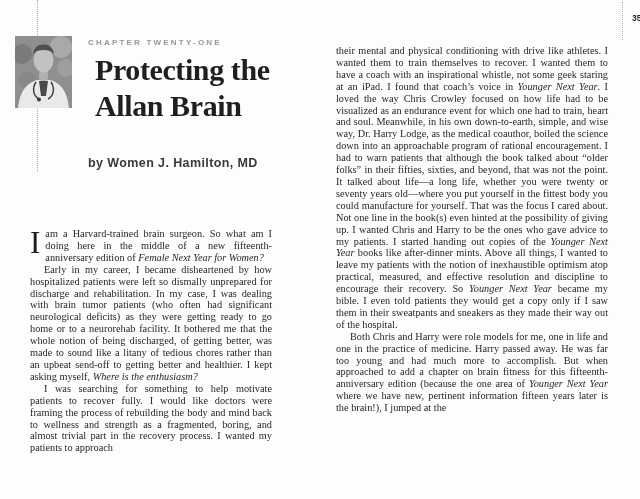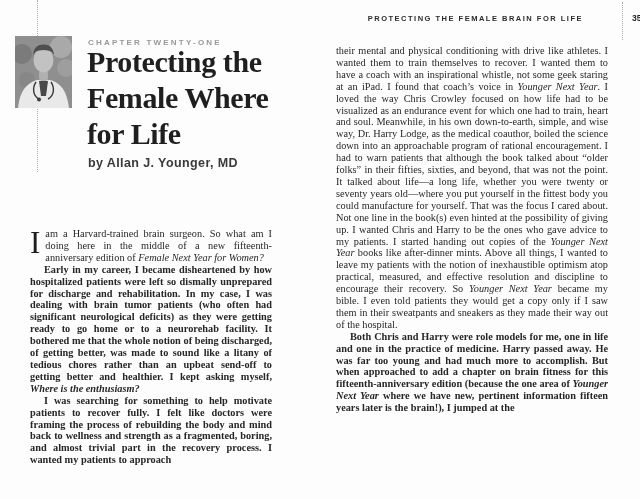--- a/index.html
+++ b/index.html
@@ -16,42 +16,42 @@
                border-left:1px dotted #ababab;}
 
   
   .photo{position:absolute;left:15px;top:36px;width:57px;height:72px;margin:0;
          overflow:hidden;}
   .photo svg{display:block;width:100%;height:100%;}
 
   .chapter-label{position:absolute;left:88px;top:38px;
                  font-family:"Liberation Sans", sans-serif;font-size:8px;font-weight:700;
                  letter-spacing:2.2px;color:#989898;text-align:center;}
-  .title{position:absolute;left:87px;top:44px;margin:0;
+  .title{position:absolute;left:87px;top:44px;margin:8px;
          font-family:"Liberation Serif", serif;font-weight:700;
          font-size:30px;line-height:36px;letter-spacing:-0.4px;color:#1f1f1f;}
   .title span{display:block;}
   .byline{position:absolute;left:88px;top:156px;
           font-family:"Liberation Sans", sans-serif;font-size:12.5px;font-weight:700;
           letter-spacing:0.4px;color:#3a3a3a;}
 
   
   .running-header{position:absolute;left:32px;top:0;width:288px;height:42px;
                   font-family:"Liberation Sans", sans-serif;}
   .rh-title{position:absolute;right:57px;top:14px;font-size:7.5px;font-weight:700;
             letter-spacing:1.5px;color:#2b2b2b;white-space:nowrap;}
   .folio{position:absolute;left:280px;top:13px;font-size:8.5px;font-weight:700;color:#1f1f1f;}
 
   
   .body-col{position:absolute;text-align:justify;
             font-size:10.3px;line-height:11.9px;color:#262626;}
   .body-col.left-body{left:30px;top:228px;width:242px;}
   .body-col.right-body{left:16px;top:45px;width:272px;}
   .para{margin:0;}
-  .para.indent{text-indent:14px;font-weight:bold;}
+  .para.indent{text-indent:14px;}
   .dropcap{float:left;font-size:31px;line-height:27px;height:33px;
            padding:1px 5px 0 0;color:#1d1d1d;font-weight:400;}
   i{font-style:italic;}
 </style>
 </head>
 <body>
 
 <div class="spread">
 
   <section class="page left">
@@ -71,36 +71,34 @@
         <path d="M18,21 Q18,8.5 28.5,8.5 Q39,8.5 39,21 Q39,14 28.5,14 Q18,14 18,21 Z" fill="#4e4e4e"></path>
         <path d="M21,46 C17,52 18,60 24,63 M36,46 C40,52 39,60 33,63" stroke="#3a3a3a" stroke-width="1.4" fill="none"></path>
         <circle cx="24" cy="63.5" r="2" fill="#3a3a3a"></circle>
       </svg>
     </figure>
 
     <div class="chapter-label">CHAPTER TWENTY-ONE</div>
 
     <h1 class="title">
       <span>Protecting the</span>
-      <span>Female Where</span>
-      <span>for Life</span>
+      <span>Allan Brain</span>
     </h1>
 
-    <div class="byline">by Allan J. Younger, MD</div>
+    <div class="byline">by Women J. Hamilton, MD</div>
 
     <div class="body-col left-body" id="left-body">
         <p class="para"><span class="dropcap">I</span>am a Harvard-trained brain surgeon. So what am I doing here in the middle of a new fifteenth-anniversary edition of <i>Female Next Year for Women?</i></p>
         <p class="para indent">Early in my career, I became disheartened by how hospitalized patients were left so dismally unprepared for discharge and rehabilitation. In my case, I was dealing with brain tumor patients (who often had significant neurological deficits) as they were getting ready to go home or to a neurorehab facility. It bothered me that the whole notion of being discharged, of getting better, was made to sound like a litany of tedious chores rather than an upbeat send-off to getting better and healthier. I kept asking myself, <i>Where is the enthusiasm?</i></p>
-        <p class="para indent">I was searching for something to help motivate patients to recover fully. I felt like doctors were framing the process of rebuilding the body and mind back to wellness and strength as a fragmented, boring, and almost trivial part in the recovery process. I wanted my patients to approach</p>
+        <p class="para indent">I was searching for something to help motivate patients to recover fully. I would like doctors were framing the process of rebuilding the body and mind back to wellness and strength as a fragmented, boring, and almost trivial part in the recovery process. I wanted my patients to approach</p>
       </div>
   </section>
 
   <section class="page right">
     <header class="running-header">
-      <span class="rh-title">PROTECTING THE FEMALE BRAIN FOR LIFE</span>
       <span class="header-rule"></span>
       <span class="folio">351</span>
     </header>
 
     <div class="body-col right-body" id="right-body">
         <p class="para">their mental and physical conditioning with drive like athletes. I wanted them to train themselves to recover. I wanted them to have a coach with an inspirational whistle, not some geek staring at an iPad. I found that coach’s voice in <i>Younger Next Year</i>. I loved the way Chris Crowley focused on how life had to be visualized as an endurance event for which one had to train, heart and soul. Meanwhile, in his own down-to-earth, simple, and wise way, Dr. Harry Lodge, as the medical coauthor, boiled the science down into an approachable program of rational encouragement. I had to warn patients that although the book talked about “older folks” in their fifties, sixties, and beyond, that was not the point. It talked about life—a long life, whether you were twenty or seventy years old—where you put yourself in the fittest body you could manufacture for yourself. That was the focus I cared about. Not one line in the book(s) even hinted at the possibility of giving up. I wanted Chris and Harry to be the ones who gave advice to my patients. I started handing out copies of the <i>Younger Next Year</i> books like after-dinner mints. Above all things, I wanted to leave my patients with the notion of inexhaustible optimism atop practical, measured, and effective resolution and discipline to encourage their recovery. So <i>Younger Next Year</i> became my bible. I even told patients they would get a copy only if I saw them in their sweatpants and sneakers as they made their way out of the hospital.</p>
         <p class="para indent">Both Chris and Harry were role models for me, one in life and one in the practice of medicine. Harry passed away. He was far too young and had much more to accomplish. But when approached to add a chapter on brain fitness for this fifteenth-anniversary edition (because the one area of <i>Younger Next Year</i> where we have new, pertinent information fifteen years later is the brain!), I jumped at the</p>
       </div>
   </section>
 

